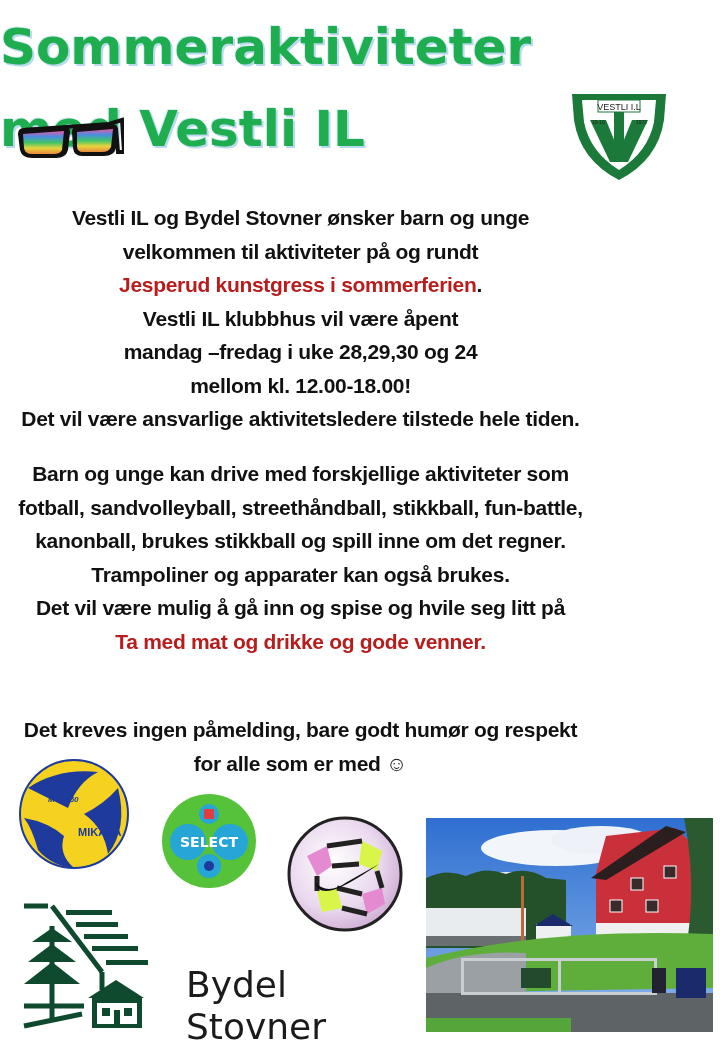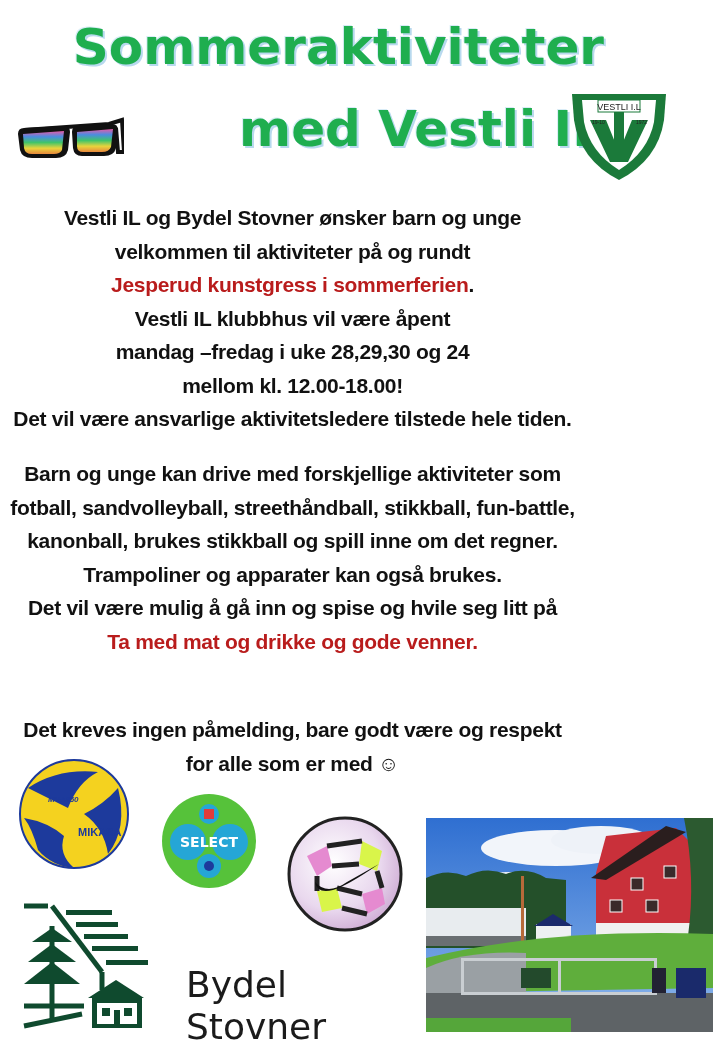--- a/index.html
+++ b/index.html
@@ -1,24 +1,24 @@
 <!DOCTYPE html>
 <html><head>
 <meta charset="utf-8">
 <style>
   html, body { margin: 0; padding: 0; background: #ffffff; }
   body { width: 720px; height: 1040px; position: relative; overflow: hidden;
          font-family: "Liberation Sans", sans-serif; color: #111; }
-  .title { position: absolute; left: 0; width: 604px; text-align: right;
+  .title { position: absolute; left: 0; width: 604px; text-align: left;
            font-family: "DejaVu Sans", sans-serif; font-weight: bold;
            color: #1fae4f; font-size: 50px; letter-spacing: 0px;
            text-shadow: 2px 2px 0 #b8d9ee, -1px -1px 0 #d8ecf6; }
   .t1 { top: 18px; }
   .t2 { top: 100px; }
-  .para { position: absolute; left: 4px; width: 577px; text-align: center;
+  .para { position: absolute; left: 12px; width: 577px; text-align: center;
           font-family: "Liberation Sans", sans-serif; font-weight: bold;
           font-size: 21px; line-height: 33.5px; letter-spacing: -0.3px; }
   .line { display: block; white-space: nowrap; }
   .red { color: #b91c1c; }
   .p1 { top: 201px; }
   .p2 { top: 457px; }
   .p3 { top: 713px; }
 
   .sunglasses { position: absolute; left: 14px; top: 112px; width: 110px; height: 60px; }
   .club-logo { position: absolute; left: 570px; top: 90px; width: 98px; height: 92px; }
@@ -77,21 +77,21 @@
 <div class="para p2">
   <span class="line">Barn og unge kan drive med forskjellige aktiviteter som</span>
   <span class="line">fotball, sandvolleyball, streethåndball, stikkball, fun-battle,</span>
   <span class="line">kanonball, brukes stikkball og spill inne om det regner.</span>
   <span class="line">Trampoliner og apparater kan også brukes.</span>
   <span class="line">Det vil være mulig å gå inn og spise og hvile seg litt på</span>
   <span class="line red">Ta med mat og drikke og gode venner.</span>
 </div>
 
 <div class="para p3">
-  <span class="line">Det kreves ingen påmelding, bare godt være og respekt</span>
+  <span class="line">Det kreves ingen påmelding, bare godt humør og respekt</span>
   <span class="line">for alle som er med ☺</span>
 </div>
 
 <svg class="volleyball" viewBox="0 0 112 112">
   <circle cx="56" cy="56" r="54" fill="#f4d21f"></circle>
   <path d="M10 30 Q40 10 80 14 Q60 24 50 50 Q30 40 10 30 Z" fill="#1d3a9c"></path>
   <path d="M100 30 Q110 70 90 96 Q86 70 66 56 Q86 46 100 30 Z" fill="#1d3a9c"></path>
   <path d="M20 92 Q14 70 6 60 Q30 64 46 78 Q40 96 56 110 Q34 108 20 92 Z" fill="#1d3a9c"></path>
   <circle cx="56" cy="56" r="54" fill="none" stroke="#1d3a9c" stroke-width="2"></circle>
   <text x="30" y="44" font-family="Liberation Sans, sans-serif" font-size="8" font-weight="bold" font-style="italic" fill="#1d3a9c">MVA350</text>

